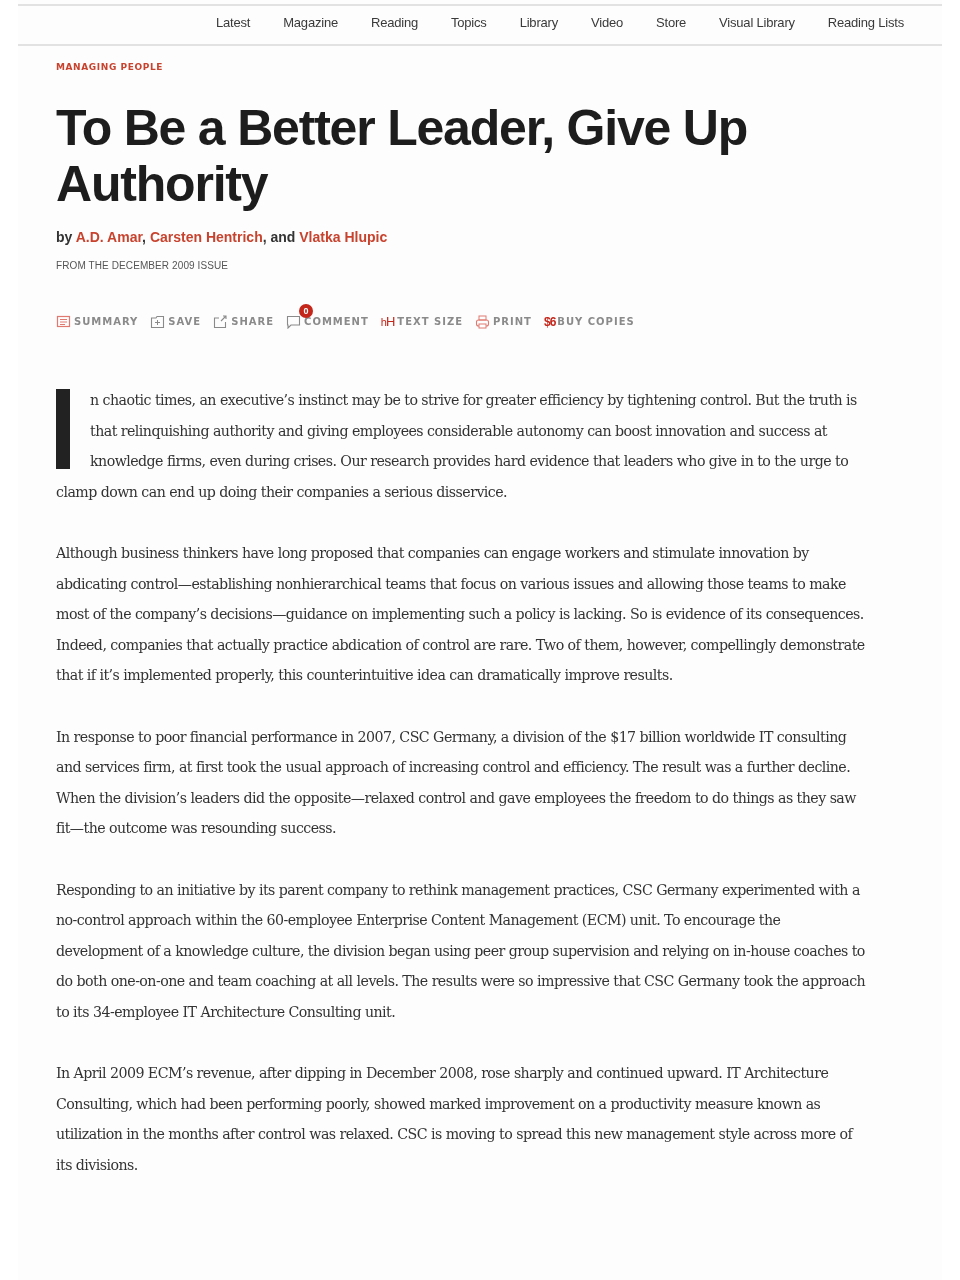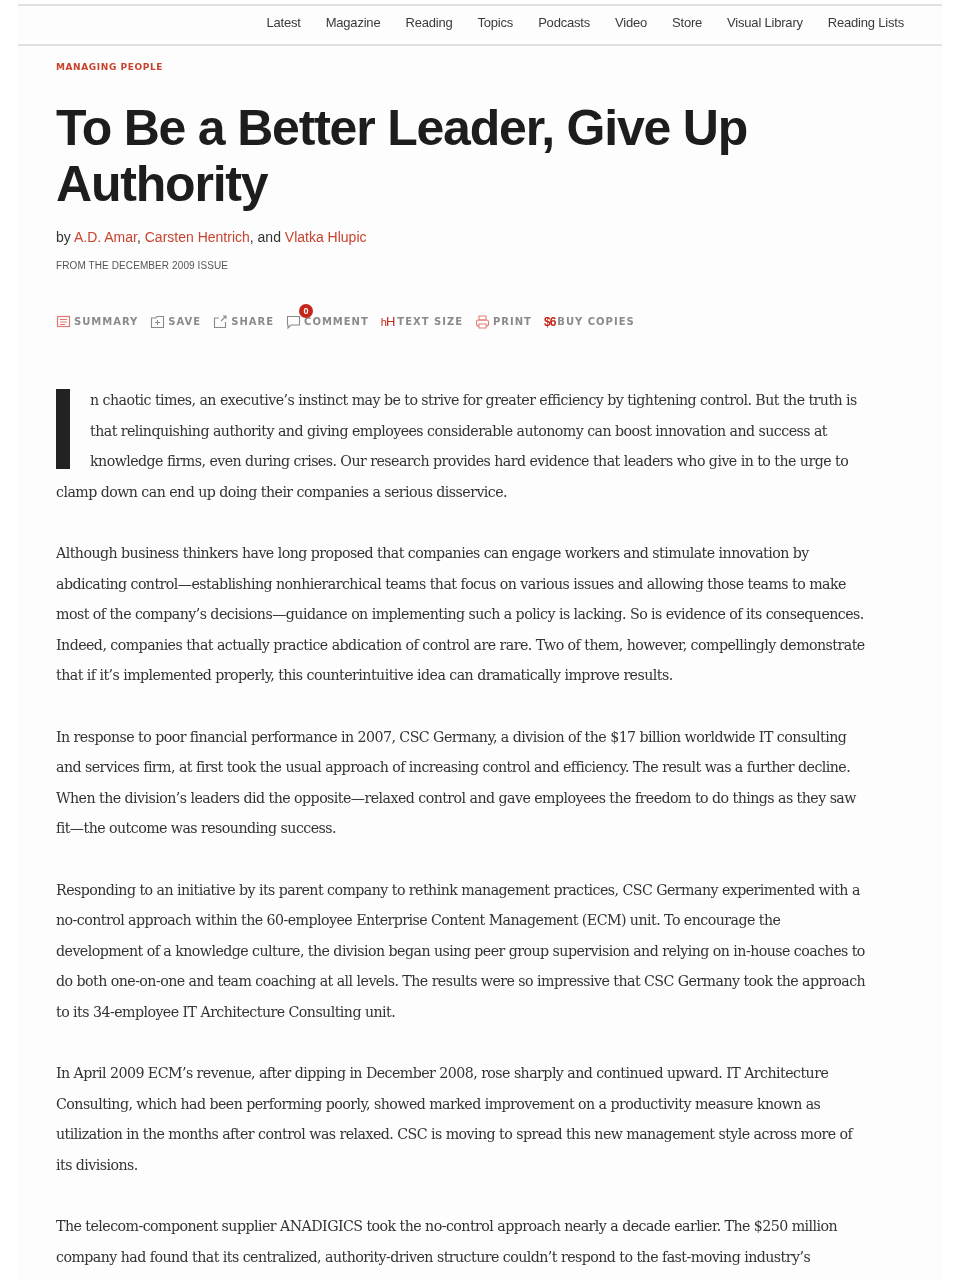--- a/index.html
+++ b/index.html
@@ -14,21 +14,21 @@
     }
     .topnav {
       position: absolute; left: 18px; top: 4px; width: 924px; height: 38px;
       border-top: 2px solid #e2e2e2;
       border-bottom: 2px solid #e2e2e2;
       background: #fdfdfd;
     }
     .topnav ul {
       list-style: none; margin: 0; padding: 0;
       position: absolute; right: 38px; top: 9px;
-      display: flex; gap: 0;
+      display: flex; gap: 8px;
     }
     .topnav li {
       font-family: "Liberation Sans", sans-serif;
       font-size: 13px; color: #3a3a3a;
       margin-left: 25px; cursor: pointer;
       letter-spacing: -0.2px;
     }
     .content {
       position: absolute; left: 56px; top: 0; width: 820px;
     }
@@ -38,21 +38,21 @@
       font-size: 9px; letter-spacing: 0.6px; color: #c8432e;
     }
     .title {
       position: absolute; top: 100px; left: 0; width: 720px;
       font-family: "Liberation Sans", sans-serif; font-weight: bold;
       font-size: 50px; line-height: 56px; color: #1d1d1d;
       letter-spacing: -1.2px; margin: 0;
     }
     .byline {
       position: absolute; top: 229px; left: 0;
-      font-family: "Liberation Sans", sans-serif; font-size: 14px; color: #333;
+      font-family: "Liberation Sans", sans-serif; font-size: 14px; color: #333; font-weight: bold;
     }
     .byline a { color: #c8432e; text-decoration: none; cursor: pointer; }
     .issue {
       position: absolute; top: 260px; left: 0;
       font-family: "Liberation Sans", sans-serif; font-size: 10px; color: #555;
       letter-spacing: 0.1px;
     }
     .toolbar {
       position: absolute; top: 314px; left: 0;
       display: flex; align-items: center;
@@ -99,21 +99,21 @@
 <body>
 
 <div class="page"></div>
 
 <nav class="topnav">
   <ul>
     <li>Latest</li>
     <li>Magazine</li>
     <li>Reading</li>
     <li>Topics</li>
-    <li>Podcasts</li>
+    <li>Library</li>
     <li>Video</li>
     <li>Store</li>
     <li>Visual Library</li>
     <li>Reading Lists</li>
   </ul>
 </nav>
 
 <main class="content">
   <div class="kicker">MANAGING PEOPLE</div>
 
@@ -177,15 +177,14 @@
       <span class="lbl">BUY COPIES</span>
     </div>
   </div>
 
   <div class="article">
     <p><span class="dropcap" aria-label="I"></span><span>n chaotic times, an executive’s instinct may be to strive for greater efficiency by tightening control. But the truth is that relinquishing authority and giving employees considerable autonomy can boost innovation and success at knowledge firms, even during crises. Our research provides hard evidence that leaders who give in to the urge to clamp down can end up doing their companies a serious disservice.</span></p>
     <p>Although business thinkers have long proposed that companies can engage workers and stimulate innovation by abdicating control—establishing nonhierarchical teams that focus on various issues and allowing those teams to make most of the company’s decisions—guidance on implementing such a policy is lacking. So is evidence of its consequences. Indeed, companies that actually practice abdication of control are rare. Two of them, however, compellingly demonstrate that if it’s implemented properly, this counterintuitive idea can dramatically improve results.</p>
     <p>In response to poor financial performance in 2007, CSC Germany, a division of the $17 billion worldwide IT consulting and services firm, at first took the usual approach of increasing control and efficiency. The result was a further decline. When the division’s leaders did the opposite—relaxed control and gave employees the freedom to do things as they saw fit—the outcome was resounding success.</p>
     <p>Responding to an initiative by its parent company to rethink management practices, CSC Germany experimented with a no-control approach within the 60-employee Enterprise Content Management (ECM) unit. To encourage the development of a knowledge culture, the division began using peer group supervision and relying on in-house coaches to do both one-on-one and team coaching at all levels. The results were so impressive that CSC Germany took the approach to its 34-employee IT Architecture Consulting unit.</p>
     <p>In April 2009 ECM’s revenue, after dipping in December 2008, rose sharply and continued upward. IT Architecture Consulting, which had been performing poorly, showed marked improvement on a productivity measure known as utilization in the months after control was relaxed. CSC is moving to spread this new management style across more of its divisions.</p>
-    <p>The telecom-component supplier ANADIGICS took the no-control approach nearly a decade earlier. The $250 million company had found that its centralized, authority-driven structure couldn’t respond to the fast-moving industry’s</p>
   </div>
 </main>
 
 </body></html>

